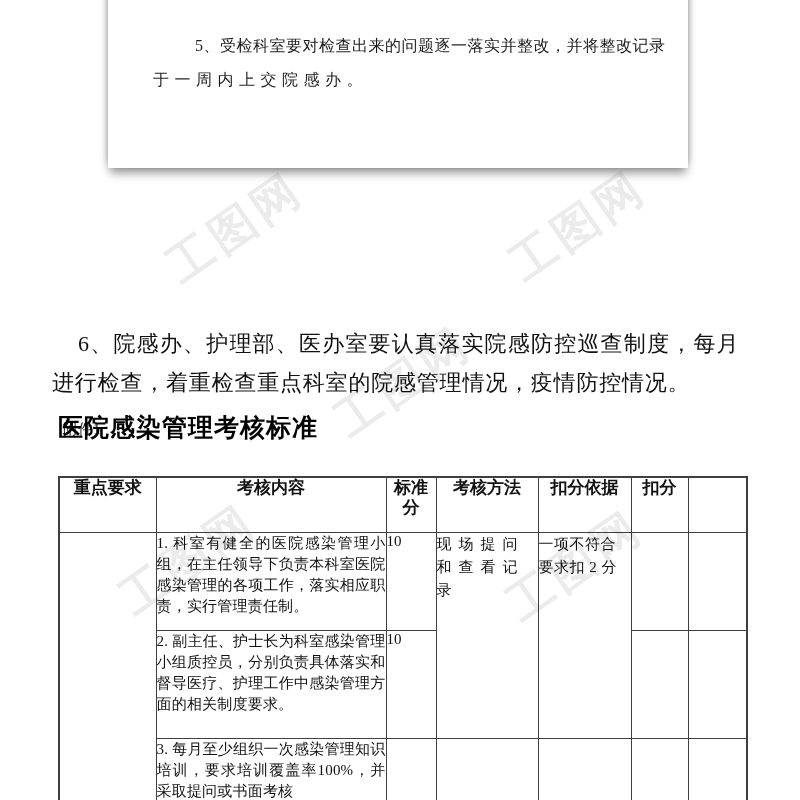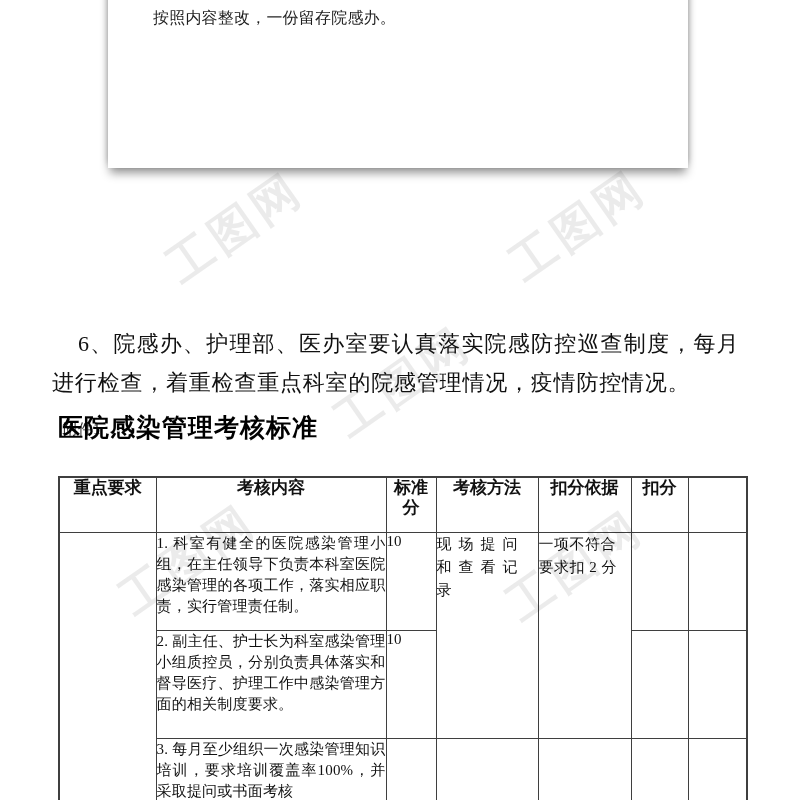--- a/index.html
+++ b/index.html
@@ -62,21 +62,22 @@
     position:absolute;transform:translate(-50%,-50%) rotate(-35deg);
     font-family:"Liberation Sans","DejaVu Sans",sans-serif;
     font-weight:700;font-size:46px;letter-spacing:5px;white-space:nowrap;
     color:rgba(0,0,0,0.08);
   }
 </style>
 </head>
 <body>
 
 <div class="page-top">
-  <div class="pline pline1">按照内容整改，一份留存院感办。</div>
+  <div class="pline pline2">5、受检科室要对检查出来的问题逐一落实并整改，并将整改记录</div>
+  <div class="pline pline3">于一周内上交院感办。</div>
 </div>
 
 <div class="sline s6a">6、院感办、护理部、医办室要认真落实院感防控巡查制度，每月</div>
 <div class="sline s6b">进行检查，着重检查重点科室的院感管理情况，疫情防控情况。</div>
 
 <div class="attach">附件1</div>
 <div class="doc-title">医院感染管理考核标准</div>
 
 <table class="assess">
   <colgroup>

